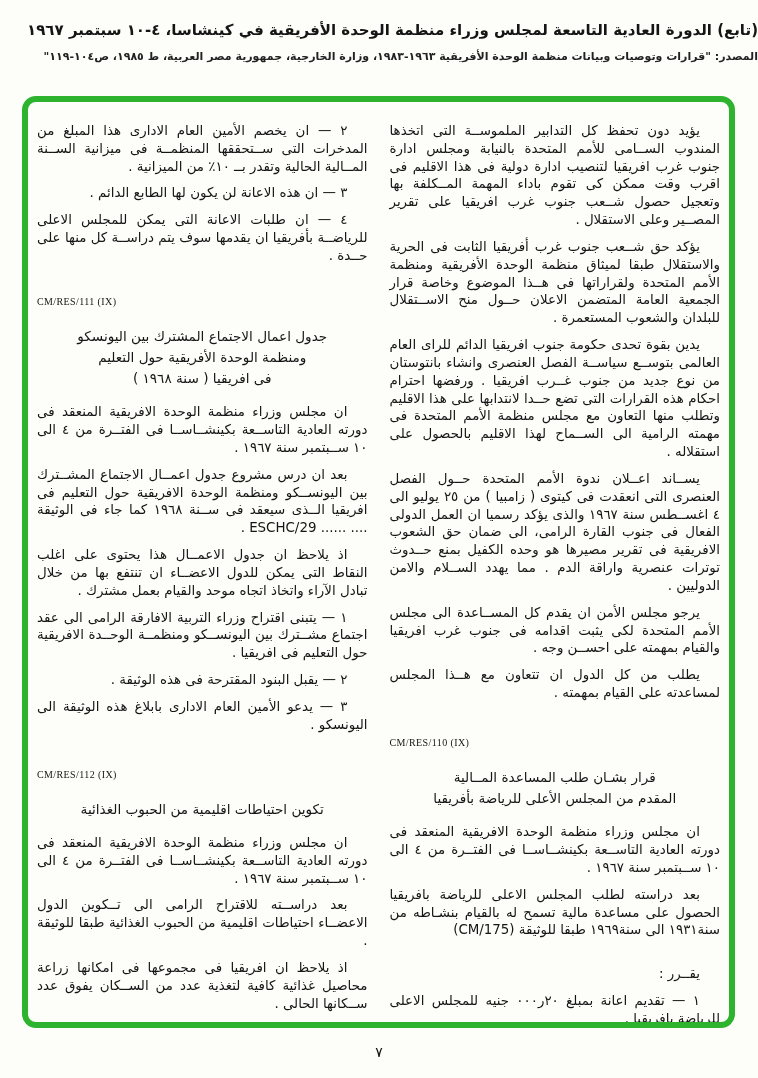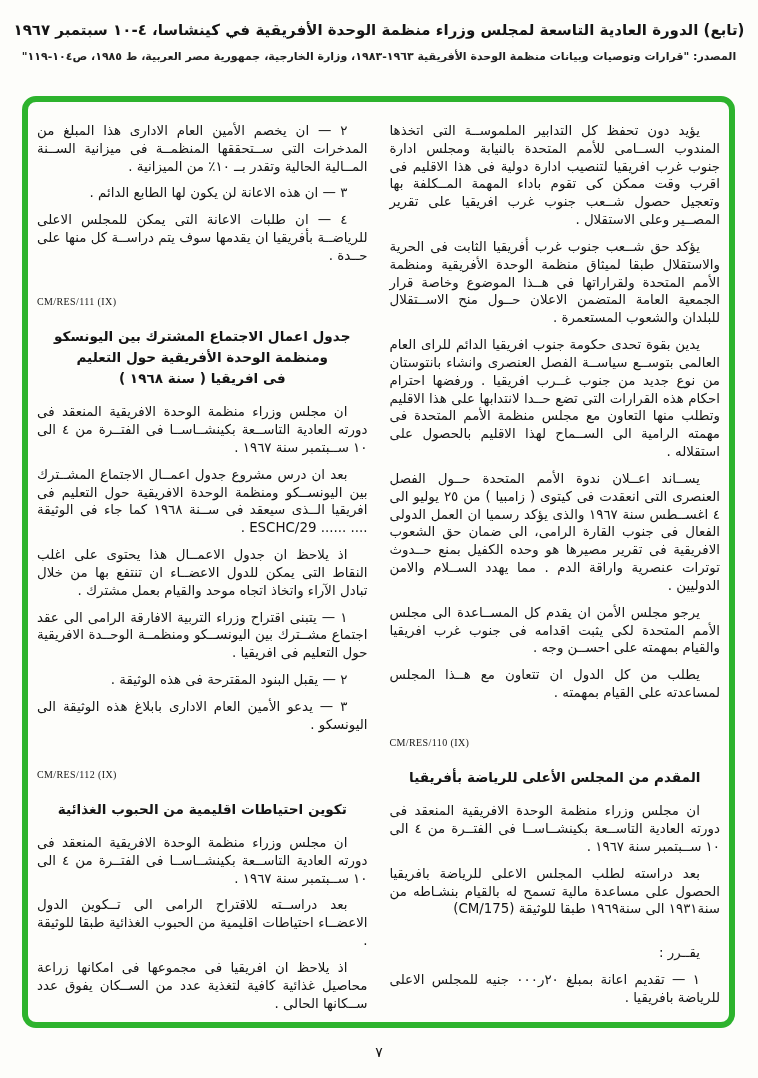--- a/index.html
+++ b/index.html
@@ -8,21 +8,21 @@
     background: #ffffff;
     font-family: "DejaVu Sans", sans-serif;
     color: #151515;
   }
   .page {
     position: relative;
     width: 758px; height: 1078px;
     background: #fdfdfa;
     overflow: hidden;
   }
-  .doc-header { position: absolute; top: 20px; left: 0; right: 0; text-align: center; }
+  .doc-header { position: absolute; top: 20px; left: 0; right: 0; }
   .doc-title {
     font-size: 15px; font-weight: bold; line-height: 1.4;
     white-space: nowrap;
   }
   .doc-source {
     margin-top: 9px;
     font-size: 11px; font-weight: bold; color: #222;
     white-space: nowrap;
   }
   .green-box {
@@ -59,21 +59,21 @@
     text-align: left;
     unicode-bidi: embed;
     font-family: "Liberation Serif", serif;
     font-size: 10px;
     letter-spacing: 0.4px;
     margin: 34px 0 18px 0;
     text-indent: 0;
   }
   .docref.first-left { margin-top: 30px; }
   .res-heading {
-    font-weight: bold;
+    font-weight: normal;
     text-align: center;
     text-indent: 0;
     font-size: 13.6px;
     line-height: 1.55;
     margin: 0 0 14px 0;
   }
   .footer-pageno {
     position: absolute;
     bottom: 18px; left: 0; right: 0;
     text-align: center;
@@ -96,20 +96,21 @@
 
       <div class="col">
         <p class="para">يؤيد دون تحفظ كل التدابير الملموســة التى اتخذها المندوب الســامى للأمم المتحدة بالنيابة ومجلس ادارة جنوب غرب افريقيا لتنصيب ادارة دولية فى هذا الاقليم فى اقرب وقت ممكن كى تقوم باداء المهمة المــكلفة بها وتعجيل حصول شــعب جنوب غرب افريقيا على تقرير المصــير وعلى الاستقلال .</p>
         <p class="para">يؤكد حق شــعب جنوب غرب أفريقيا الثابت فى الحرية والاستقلال طبقا لميثاق منظمة الوحدة الأفريقية ومنظمة الأمم المتحدة ولقراراتها فى هــذا الموضوع وخاصة قرار الجمعية العامة المتضمن الاعلان حــول منح الاســتقلال للبلدان والشعوب المستعمرة .</p>
         <p class="para">يدين بقوة تحدى حكومة جنوب افريقيا الدائم للراى العام العالمى بتوســع سياســة الفصل العنصرى وانشاء بانتوستان من نوع جديد من جنوب غــرب افريقيا . ورفضها احترام احكام هذه القرارات التى تضع حــدا لانتدابها على هذا الاقليم وتطلب منها التعاون مع مجلس منظمة الأمم المتحدة فى مهمته الرامية الى الســماح لهذا الاقليم بالحصول على استقلاله .</p>
         <p class="para">يســاند اعــلان ندوة الأمم المتحدة حــول الفصل العنصرى التى انعقدت فى كيتوى ( زامبيا ) من ٢٥ يوليو الى ٤ اغســطس سنة ١٩٦٧ والذى يؤكد رسميا ان العمل الدولى الفعال فى جنوب القارة الرامى، الى ضمان حق الشعوب الافريقية فى تقرير مصيرها هو وحده الكفيل بمنع حــدوث توترات عنصرية واراقة الدم . مما يهدد الســلام والامن الدوليين .</p>
         <p class="para">يرجو مجلس الأمن ان يقدم كل المســاعدة الى مجلس الأمم المتحدة لكى يثبت اقدامه فى جنوب غرب افريقيا والقيام بمهمته على احســن وجه .</p>
         <p class="para">يطلب من كل الدول ان تتعاون مع هــذا المجلس لمساعدته على القيام بمهمته .</p>
         <div class="docref">CM/RES/110 (IX)</div>
         <div class="res-heading">
+          <div>قرار بشـان طلب المساعدة المــالية</div>
           <div>المقدم من المجلس الأعلى للرياضة بأفريقيا</div>
         </div>
         <p class="para">ان مجلس وزراء منظمة الوحدة الافريقية المنعقد فى دورته العادية التاســعة بكينشــاســا فى الفتــرة من ٤ الى ١٠ ســبتمبر سنة ١٩٦٧ .</p>
         <p class="para">بعد دراسته لطلب المجلس الاعلى للرياضة بافريقيا الحصول على مساعدة مالية تسمح له بالقيام بنشـاطه من سنة١٩٣١ الى سنة١٩٦٩ طبقا للوثيقة (CM/175)</p>
         <p class="para decree">يقــرر :</p>
         <p class="para">١ — تقديم اعانة بمبلغ ٢٠ر٠٠٠ جنيه للمجلس الاعلى للرياضة بافريقيا .</p>
       </div>
 
       <div class="col">
         <p class="para">٢ — ان يخصم الأمين العام الادارى هذا المبلغ من المدخرات التى ســتحققها المنظمــة فى ميزانية الســنة المــالية الحالية وتقدر بــ ١٠٪ من الميزانية .</p>

